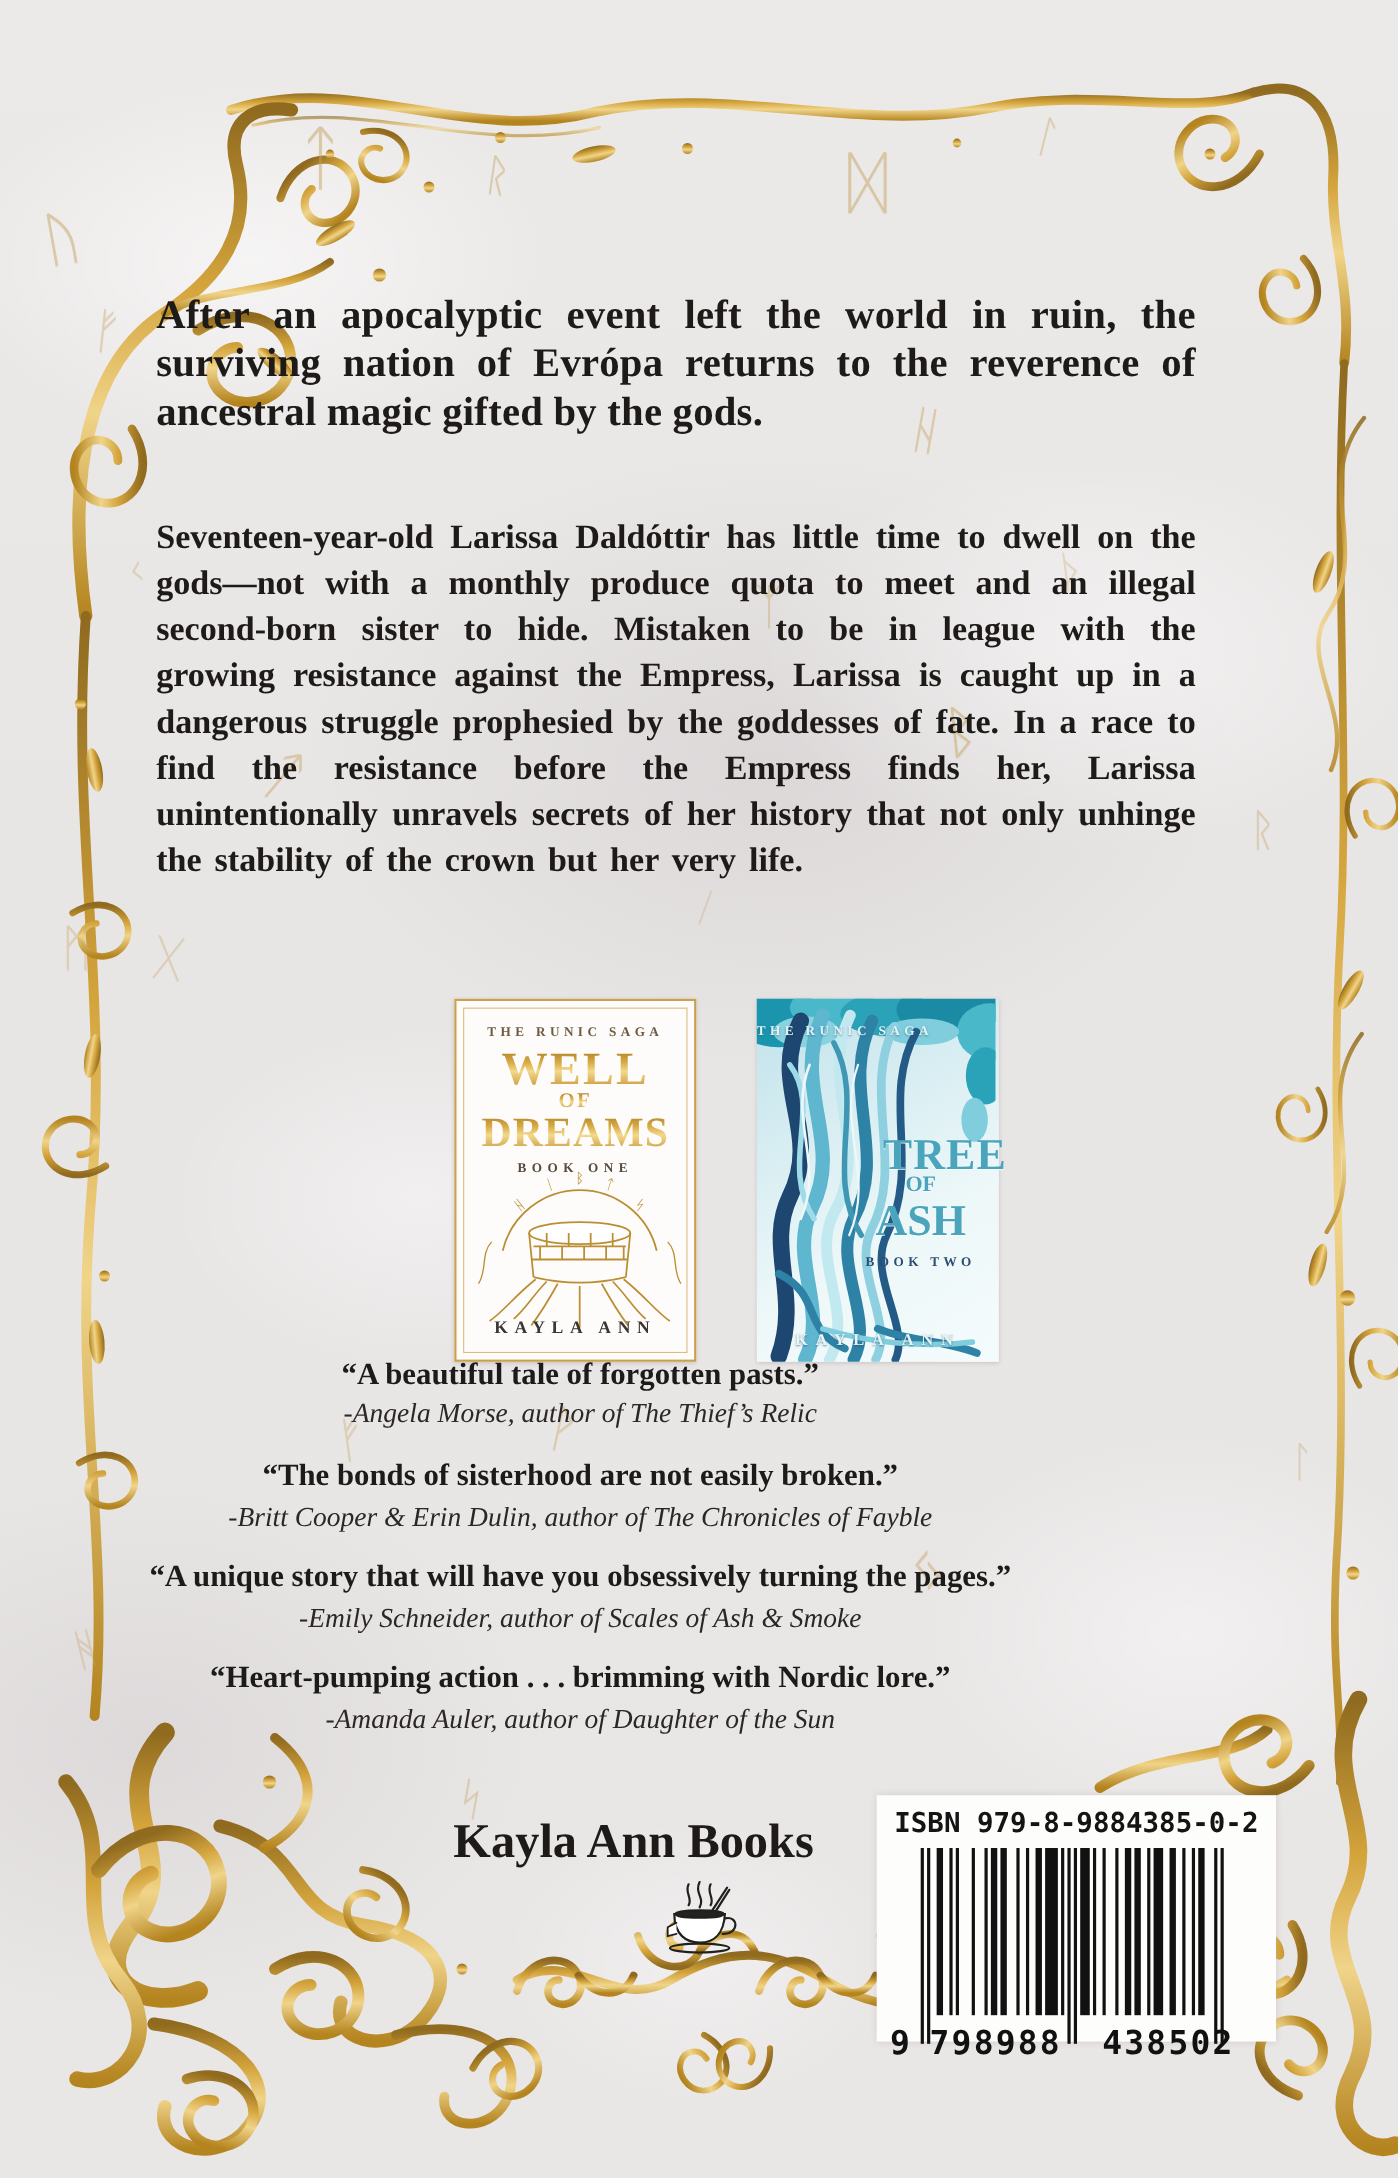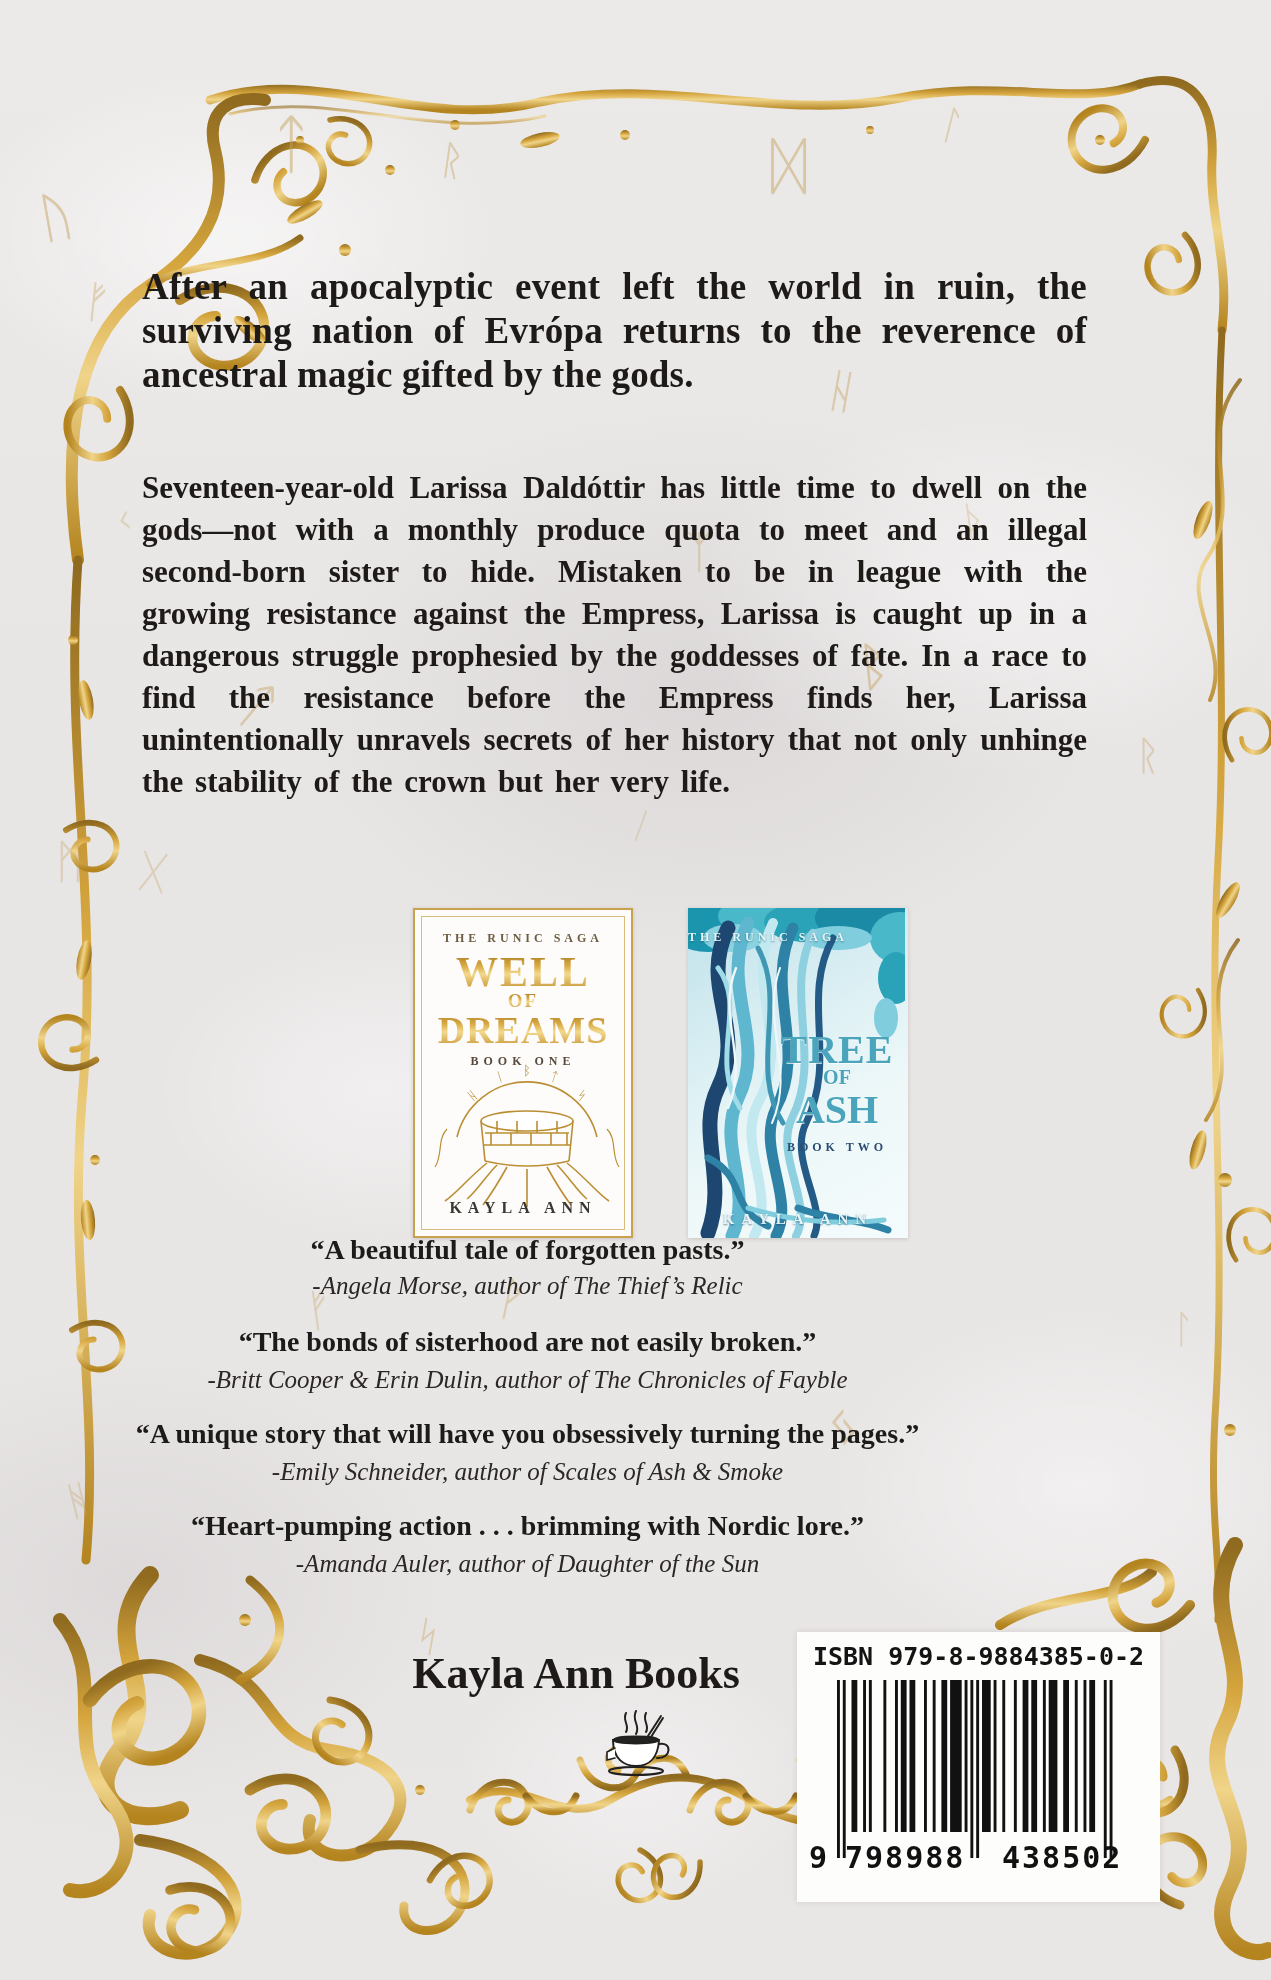--- a/index.html
+++ b/index.html
@@ -51,35 +51,35 @@
   .t-well{font-size:42px;line-height:40px;letter-spacing:2px;margin-top:6px;}
   .t-of{font-size:19px;line-height:18px;letter-spacing:2px;}
   .t-dreams{font-size:38px;line-height:40px;letter-spacing:1px;}
   .book-label{font-size:12px;letter-spacing:5px;color:#57493b;font-weight:bold;margin-top:4px;}
   .author-one{position:absolute;bottom:12px;width:100%;font-size:16px;letter-spacing:6px;color:#3b3631;font-weight:bold;}
   #well-art{position:absolute;left:5px;top:142px;}
   
   #cover-two{background:linear-gradient(150deg,#bfe2ea 0%,#ddf0f4 40%,#eef8f9 65%,#f4fbfc 100%);}
   #cover-two .series-label{position:absolute;top:8px;width:100%;color:#e4f4f6;letter-spacing:4px;font-size:12px;z-index:3;text-shadow:0 1px 2px rgba(20,70,90,.5);}
   .t2{position:absolute;z-index:3;text-align:center;color:#4aa4bc;font-weight:bold;text-shadow:0 1px 0 rgba(255,255,255,.7);}
-  .t-tree{left:84px;top:118px;width:130px;font-size:40px;letter-spacing:1px;}
+  .t-tree{left:84px;top:118px;width:130px;font-size:40px;letter-spacing:1px;padding-left:22px;}
   .t-of2{left:84px;top:158px;width:130px;font-size:20px;}
   .t-ash{left:84px;top:178px;width:130px;font-size:40px;}
   .book-two{position:absolute;left:84px;top:232px;width:130px;font-size:12px;letter-spacing:4px;color:#2b4d72;font-weight:bold;z-index:3;text-align:center;}
   .author-two{position:absolute;bottom:10px;width:100%;text-align:center;font-size:15px;letter-spacing:7px;color:#e6f5f8;font-weight:bold;z-index:3;text-shadow:0 1px 2px rgba(20,60,90,.6);}
   #tree-art{position:absolute;inset:0;z-index:2;}
   
   .quote,.attr{position:absolute;left:0;width:1055px;text-align:center;z-index:2;}
   .quote{font-size:28px;font-weight:bold;color:#1d1b19;}
   .attr{font-size:25px;font-style:italic;color:#2b2724;}
   
   #publisher{position:absolute;left:0;top:1648px;width:1152px;text-align:center;font-size:44px;font-weight:bold;color:#1d1a18;z-index:2;}
   #cup{position:absolute;left:595px;top:1702px;z-index:2;}
   #barcode{
-    position:absolute;left:797px;top:1632px;width:363px;height:270px;
+    position:absolute;left:797px;top:1632px;width:363px;height:224px;
     background:#fdfdfc;z-index:3;box-shadow:0 0 6px rgba(80,70,50,.15);
   }
   #isbn-label{
     position:absolute;top:10px;left:0;width:100%;text-align:center;
     font-family:"DejaVu Sans Mono", monospace;font-size:25px;font-weight:bold;color:#141414;letter-spacing:0px;
   }
   #bars{position:absolute;left:0;top:0;}
   .bc-digits{
     position:absolute;font-family:"DejaVu Sans Mono", monospace;
     font-size:30px;font-weight:bold;color:#111;top:208px;z-index:4;letter-spacing:2px;

